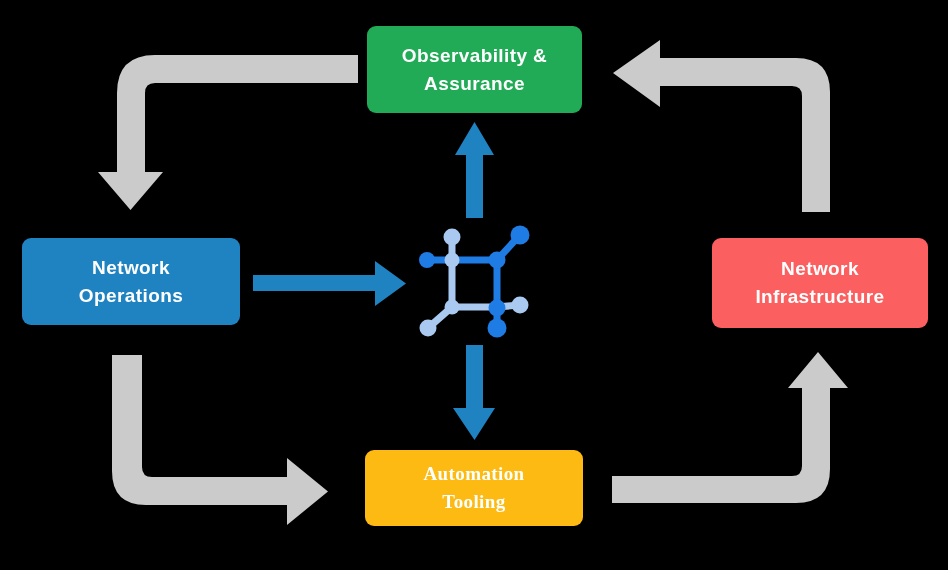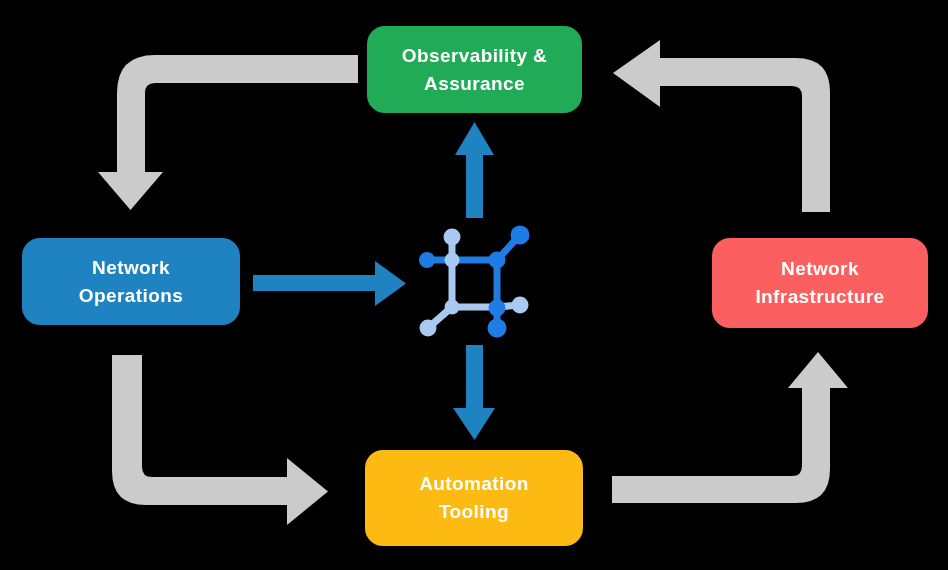--- a/index.html
+++ b/index.html
@@ -7,35 +7,35 @@
     position:relative;
     width:948px;height:570px;
     background:#000;
     font-family:"Liberation Sans", sans-serif;
     overflow:hidden;
   }
   .arrows-layer{position:absolute;left:0;top:0;width:948px;height:570px;}
   .node{
     position:absolute;
     display:flex;align-items:center;justify-content:center;
-    border-radius:18px;
+    border-radius:9px;
     color:#fff;
     text-align:center;
   }
   .node-label{
     white-space:pre-line;
     font-size:19px;
     font-weight:700;
     letter-spacing:.4px;
     line-height:1.45;
   }
   .n-top{left:367px;top:26px;width:215px;height:87px;}
   .n-left{left:22px;top:238px;width:218px;height:87px;}
   .n-right{left:712px;top:238px;width:216px;height:90px;}
-  .n-bottom{left:365px;top:450px;width:218px;height:96px;}
+  .n-bottom{left:365px;top:450px;width:218px;height:76px;font-family:Liberation Serif, serif;}
 </style>
 </head>
 <body>
 
 <div class="canvas">
 
   <svg class="arrows-layer" width="948" height="570" viewBox="0 0 948 570" xmlns="http://www.w3.org/2000/svg">
 
     <path fill="#cbcbcb" d="M 358 55 L 155 55 Q 117 55 117 93 L 117 172 L 98 172 L 130.5 210 L 163 172 L 145 172 L 145 93 Q 145 83 155 83 L 358 83 Z"></path>
     <path fill="#cbcbcb" d="M 613 73 L 660 40 L 660 58 L 796 58 Q 830 58 830 92 L 830 212 L 802 212 L 802 96 Q 802 86 792 86 L 660 86 L 660 107 Z"></path>

